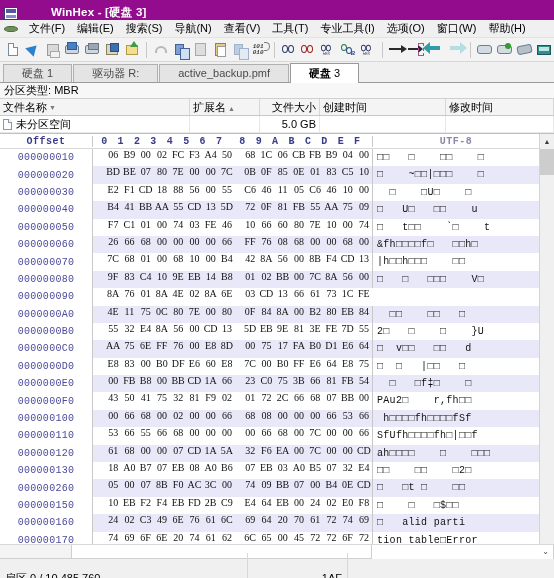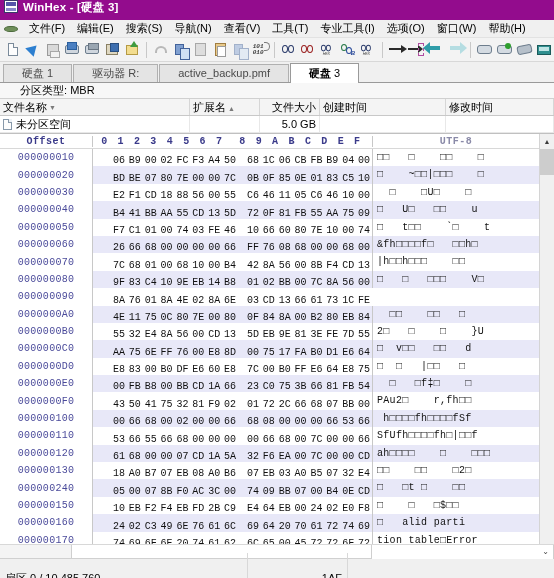--- a/index.html
+++ b/index.html
@@ -11,24 +11,25 @@
     font-size: 11px;
     color: #000;
   }
   #app { width: 554px; height: 578px; position: relative; display: flex; flex-direction: column; }
 
   
   .titlebar {
     height: 20px;
     background: linear-gradient(to bottom, #a0109a 0%, #8f0e8a 100%);
     background: #930c8d;
-    display: flex; align-items: flex-start;
+    display: flex; align-items: flex-end;
     padding-left: 4px;
     color: #ffffff;
     flex: none;
+    gap: 28px;
   }
   .title-ico {
     width: 14px; height: 13px;
     background: #ffffff;
     border: 1px solid #3a3a6a;
     margin-right: 5px;
     position: relative;
     display: inline-block;
   }
   .title-ico:before {
@@ -176,21 +177,21 @@
   }
   .tab.active .suffix { font-weight: normal; }
 
   
   .ptype {
     height: 16px;
     line-height: 15px;
     background: #f7f7f7;
     border-bottom: 1px solid #d0d0d0;
     font-size: 11px;
-    padding-left: 20px;
+    padding-left: 4px;
     flex: none;
   }
 
   
   .filelist { flex: none; background:#fff; }
   .fl-head {
     display: flex;
     height: 17px;
     background: #f4f4f4;
     border-bottom: 1px solid #c8c8c8;
@@ -259,23 +260,24 @@
   .hh-cols span.gap { margin-left: 7px; }
   .hh-text { flex: 1; text-align: center; color: #8a8aa8; border-left: 1px solid #c8c8c8; letter-spacing:.5px;}
 
   .hex-row { display: flex; height: 17.4px; align-items: center; }
   .hex-row.alt .cells, .hex-row.alt .text { background: #e8e8f8; }
   .hex-row .off { width: 92px; text-align: center; color: #4a4a9a; letter-spacing: .3px;}
   .hex-row .cells {
     width: 280px;
     display: flex;
     border-left: 1px solid #c8c8c8;
-    padding-left: 18px;
-    height: 17.4px; align-items: flex-end;
+    padding-left: 12px;
+    height: 17.4px; align-items: flex-start;
     color: #101010;
+    font-family: Liberation Serif, serif;
   }
   .hex-row .cells span { width: 16.4px; text-align: center; }
   .hex-row .cells span.gap { margin-left: 7px; }
   .hex-row .text {
     flex: 1;
     border-left: 1px solid #c8c8c8;
     height: 17.4px;
     line-height: 17.4px;
     padding-left: 4px;
     color: #101010;
@@ -946,21 +948,21 @@
               <span>03</span>
               <span>A0</span>
               <span>B5</span>
               <span>07</span>
               <span>32</span>
               <span>E4</span>
             </div>
             <div class="text">□□    □□    □2□</div>
           </div>
           <div class="hex-row alt">
-            <div class="off">000000240</div>
+            <div class="off">000000260</div>
             <div class="cells">
               <span>05</span>
               <span>00</span>
               <span>07</span>
               <span>8B</span>
               <span>F0</span>
               <span>AC</span>
               <span>3C</span>
               <span>00</span>
               <span class="gap">74</span>

